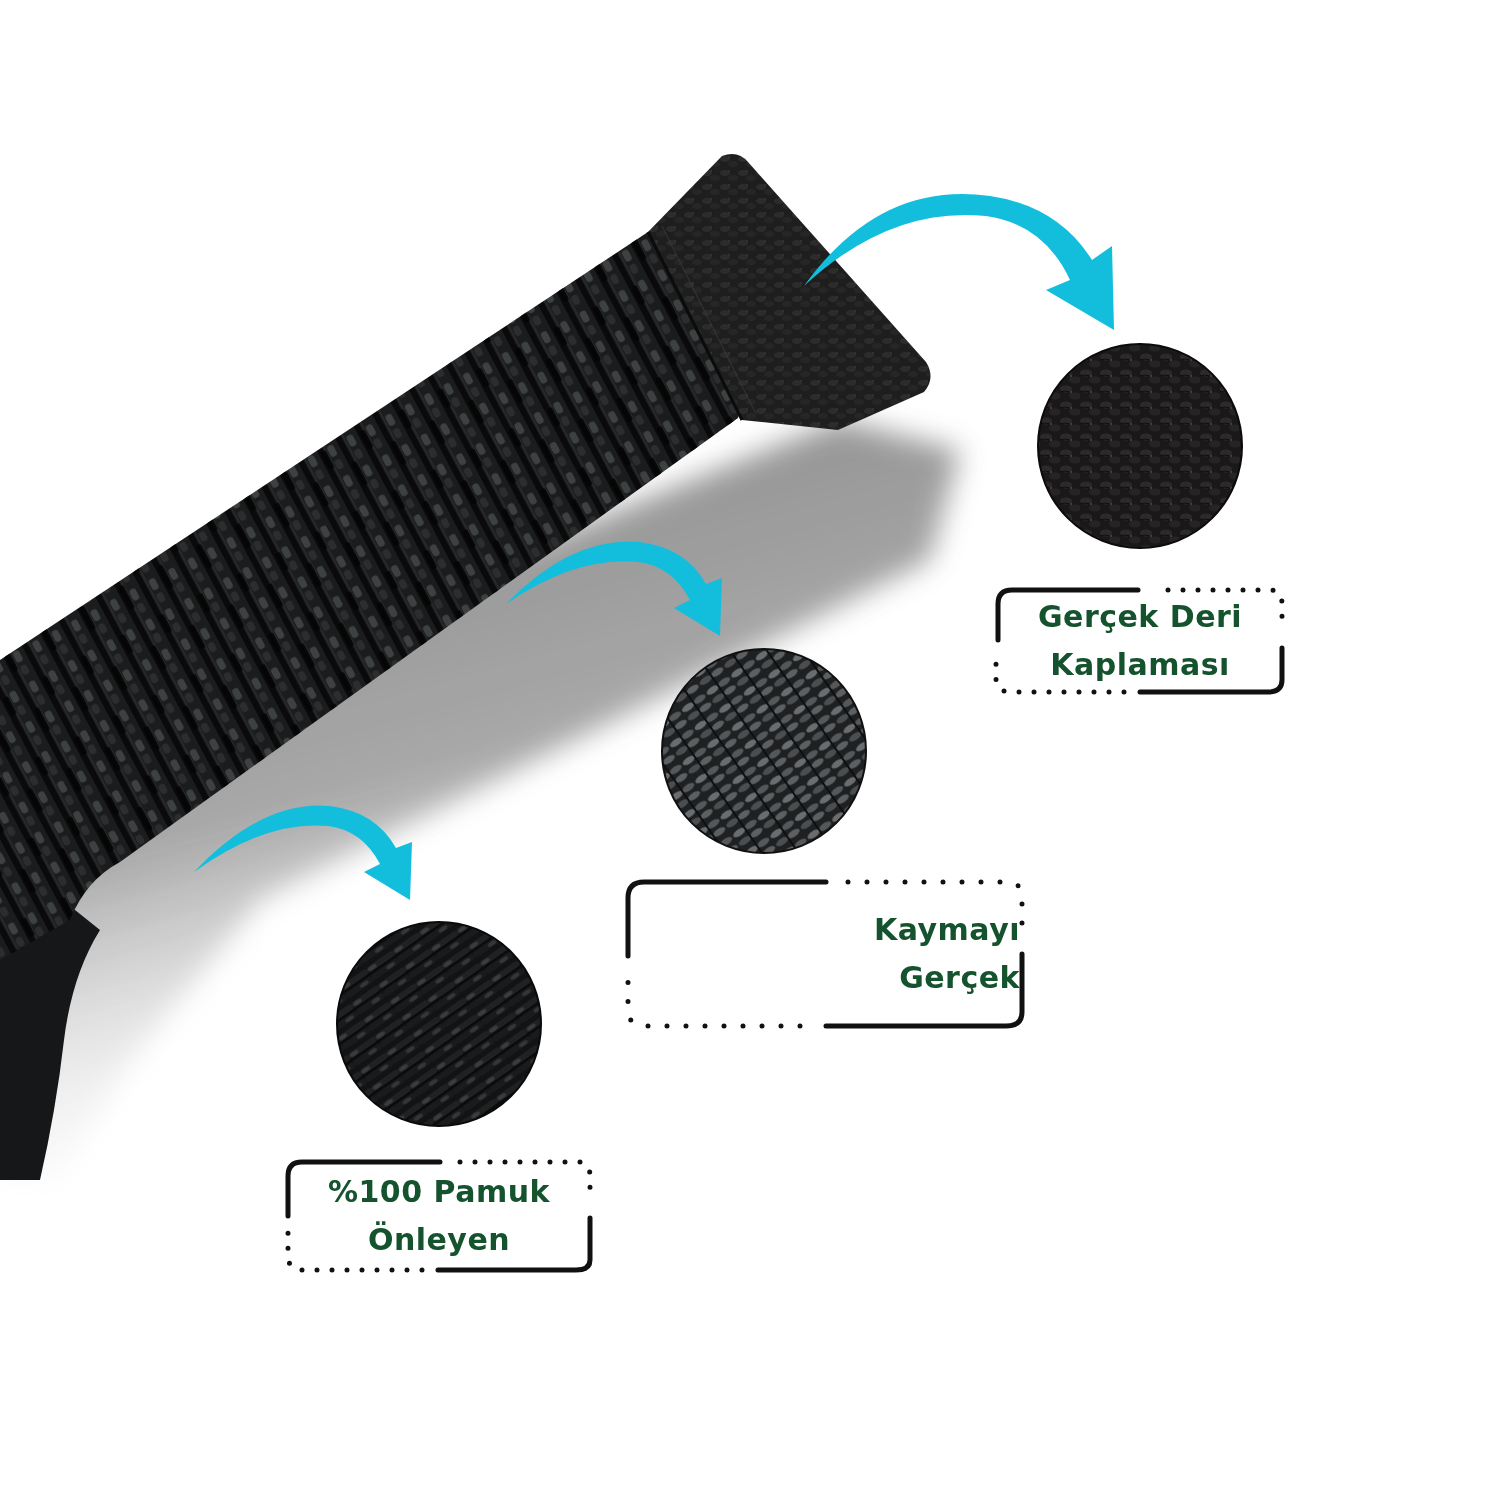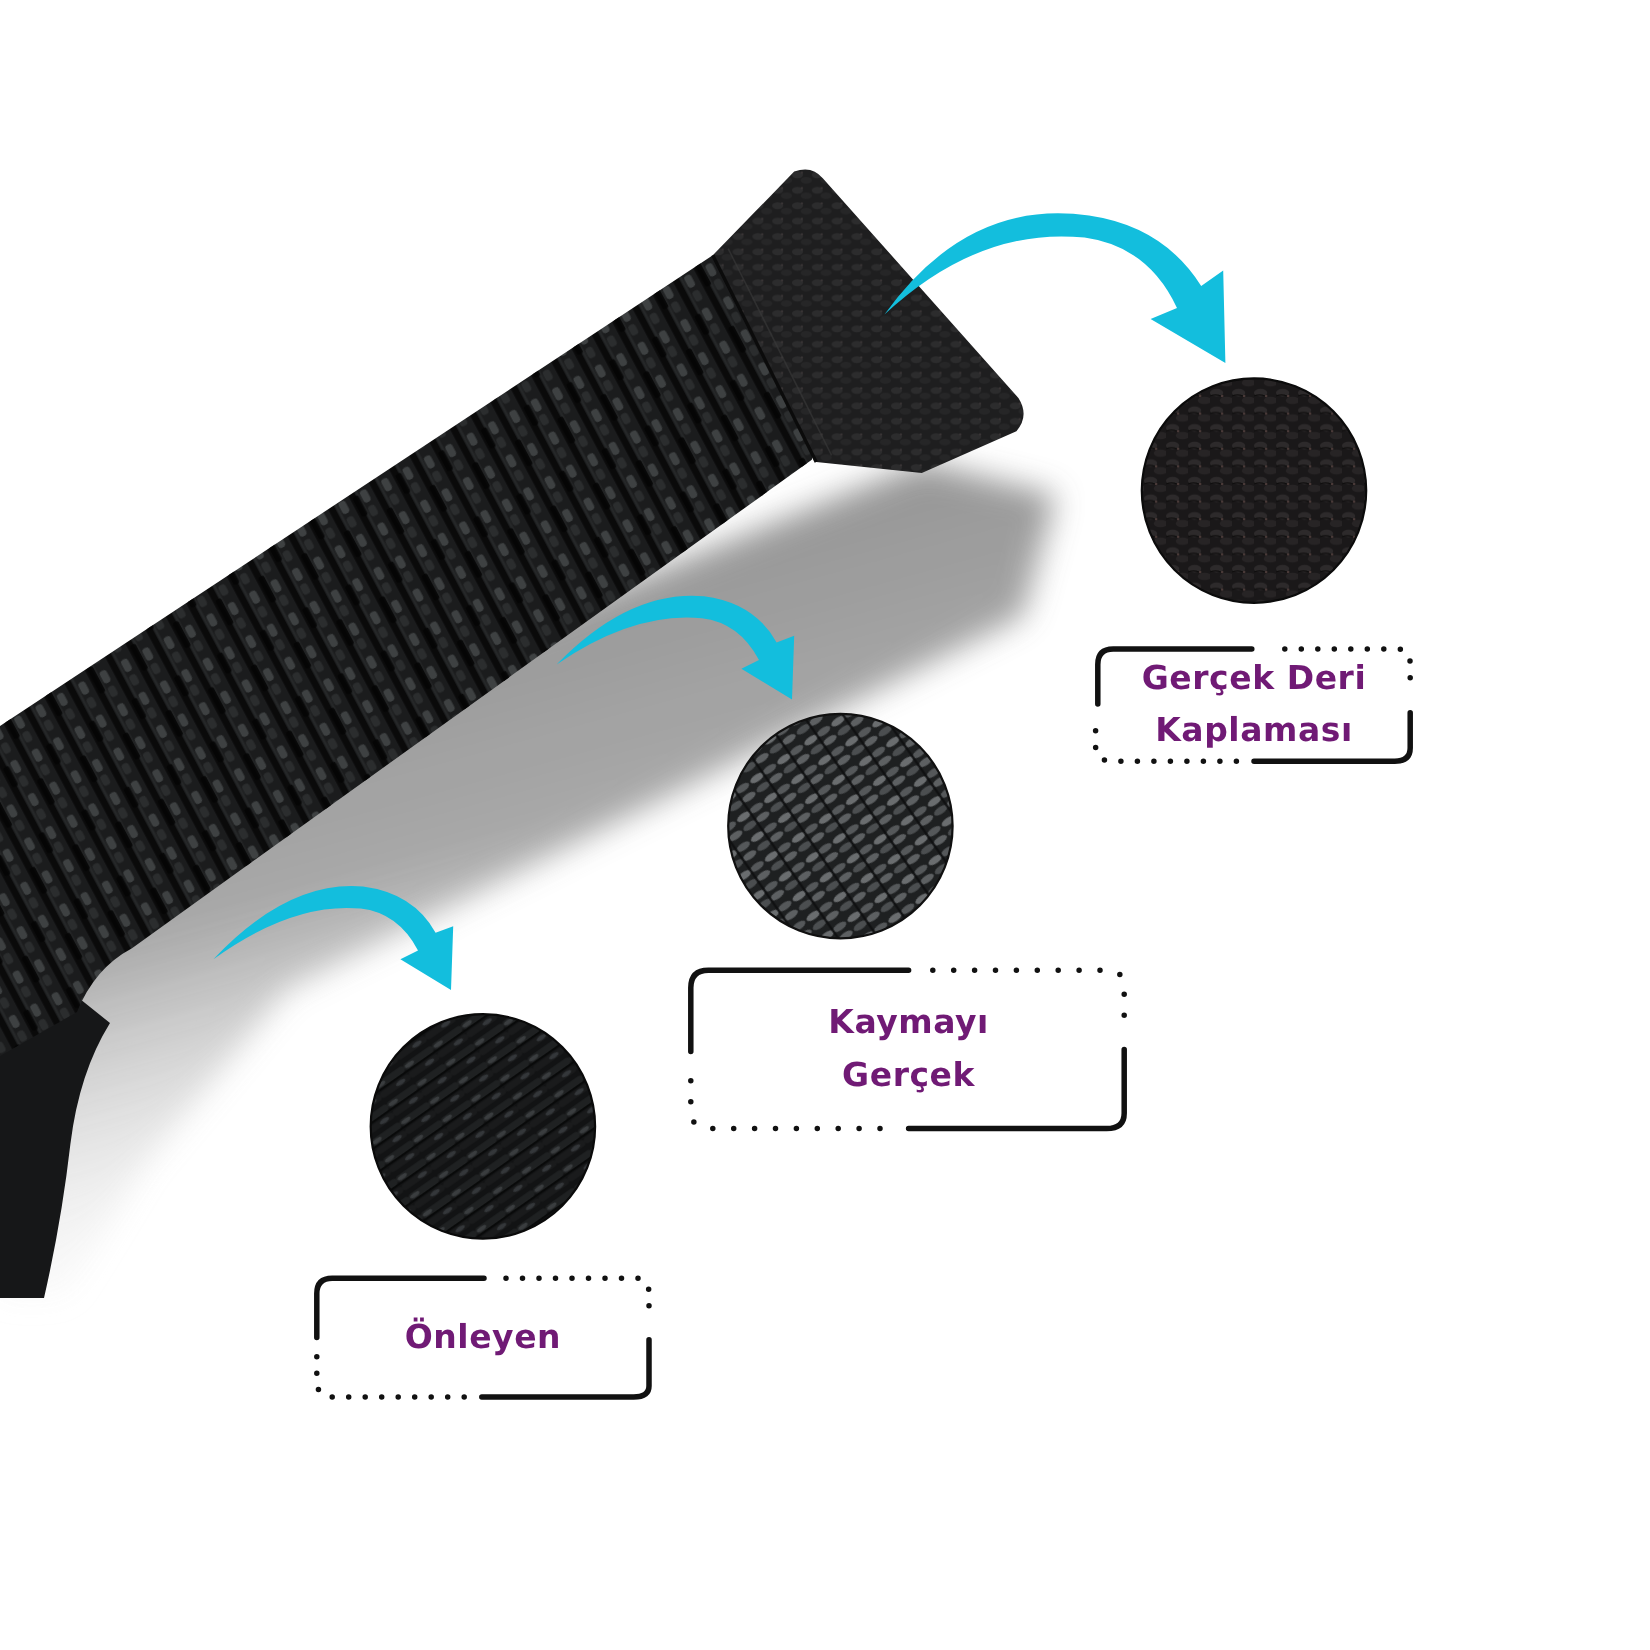--- a/index.html
+++ b/index.html
@@ -1,18 +1,18 @@
 <!DOCTYPE html>
 <html><head>
 <meta charset="utf-8">
 <style>
   html,body{margin:0;padding:0;background:#ffffff;}
   body{width:1500px;height:1500px;position:relative;overflow:hidden;font-family:"DejaVu Sans","Liberation Sans",sans-serif;}
   #scene{position:absolute;left:0;top:0;width:1500px;height:1500px;}
-  .label-box{position:absolute;display:flex;flex-direction:column;align-items:center;justify-content:center;text-align:center;color:#701a75;font-weight:bold;font-size:30px;line-height:48px;letter-spacing:0.5px;}
+  .label-box{position:absolute;display:flex;flex-direction:column;align-items:center;justify-content:center;text-align:center;color:#14532d;font-weight:bold;font-size:30px;line-height:48px;letter-spacing:0.5px;}
   .label-box span{display:block;white-space:nowrap;}
 </style>
 </head>
 <body>
 
 <svg id="scene" viewBox="0 0 1500 1500" xmlns="http://www.w3.org/2000/svg">
   <defs>
     <linearGradient id="shadowGrad" x1="0" y1="0" x2="0.35" y2="1">
       <stop offset="0" stop-color="#6f6f6f"></stop>
       <stop offset="0.55" stop-color="#9a9a9a"></stop>
@@ -132,20 +132,21 @@
     <path d="M590 1218 L590 1260 Q590 1270 576 1270 L438 1270" stroke-width="5"></path>
     <path d="M422 1270 L300 1270 Q288 1268 288 1256 L288 1230" stroke-width="5" stroke-dasharray="0 15"></path>
   </g>
 </svg>
 
 <div class="label-box" style="left:1000px;top:592px;width:280px;height:98px;">
   <span>Gerçek Deri</span>
   <span>Kaplaması</span>
 </div>
 
-<div class="label-box" style="left:632px;top:882px;width:388px;height:144px;">
+<div class="label-box" style="left:632px;top:882px;width:388px;height:144px;align-items:flex-end;">
   <span>Kaymayı</span>
   <span>Gerçek</span>
 </div>
 
 <div class="label-box" style="left:290px;top:1166px;width:298px;height:100px;">
+  <span>%100 Pamuk</span>
   <span>Önleyen</span>
 </div>
 
 </body></html>

